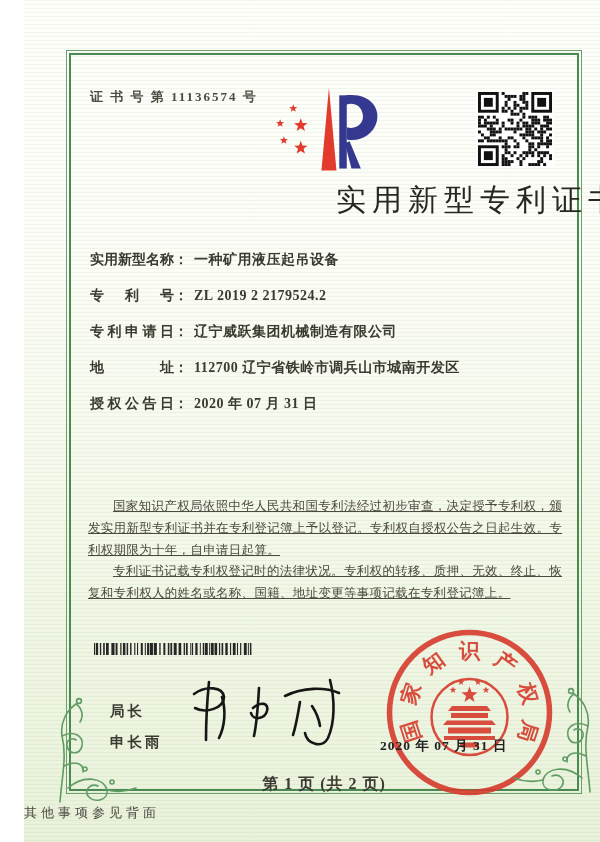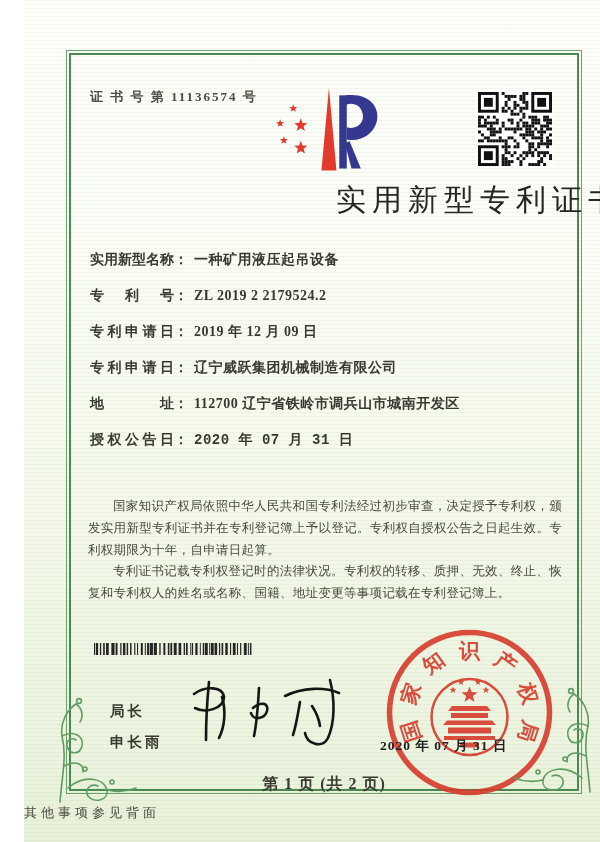--- a/index.html
+++ b/index.html
@@ -17,23 +17,23 @@
            color:#4b4b40;letter-spacing:2px;}
   .logo{position:absolute;left:243px;top:87px;}
   .qr{position:absolute;left:452px;top:90px;}
   .title{position:absolute;left:0;top:180px;width:100%;margin:0;text-align:right;
          font-size:30px;font-weight:normal;color:#262622;letter-spacing:6px;}
   .fields{position:absolute;left:66px;top:251px;width:470px;}
   .frow{height:36px;font-size:14px;font-weight:bold;color:#3a3a30;white-space:nowrap;}
   .flabel{display:inline-block;width:6em;text-align:justify;text-align-last:justify;vertical-align:top;}
   .fcolon{display:inline-block;margin-right:6px;}
   .fvalue{letter-spacing:0.5px;}
-  .frow-split{display:flex;font-family:Liberation Mono, monospace;}
+  .frow-split{display:flex;}
   .fpair2{margin-left:38px;}
-  .paras{position:absolute;left:64px;top:496px;width:474px;color:#4a4a3e;}
+  .paras{position:absolute;left:64px;top:496px;width:474px;color:#4a4a3e;text-decoration:underline;}
   .paras p{margin:0;font-size:12.5px;line-height:1.74;text-indent:2em;text-align:justify;
            letter-spacing:0.3px;}
   .barcode{position:absolute;left:70px;top:643px;}
   .signer{position:absolute;left:86px;top:696px;font-size:14.5px;font-weight:bold;
           color:#3a3a30;letter-spacing:3px;line-height:31px;font-family:Liberation Serif, serif;}
   .signature{position:absolute;left:155px;top:666px;}
   .seal{position:absolute;left:358px;top:625px;opacity:0.9;}
   .seal-date{position:absolute;left:356px;top:737px;font-size:13.5px;font-weight:bold;
              color:#222;letter-spacing:1px;white-space:nowrap;}
   .page-note{position:absolute;left:0;top:774px;width:100%;text-align:center;
@@ -295,23 +295,20 @@
     <h1 class="title">实用新型专利证书</h1>
 
     <div class="fields">
       <div class="frow">
         <span class="flabel">实用新型名称</span><span class="fcolon">：</span><span class="fvalue">一种矿用液压起吊设备</span>
       </div>
       <div class="frow">
         <span class="flabel">专利号</span><span class="fcolon">：</span><span class="fvalue">ZL 2019 2 2179524.2</span>
       </div>
       <div class="frow">
-        <span class="flabel">专利申请日</span><span class="fcolon">：</span><span class="fvalue">2019 年 12 月 09 日</span>
-      </div>
-      <div class="frow">
         <span class="flabel">专利申请日</span><span class="fcolon">：</span><span class="fvalue">辽宁威跃集团机械制造有限公司</span>
       </div>
       <div class="frow">
         <span class="flabel">地址</span><span class="fcolon">：</span><span class="fvalue">112700 辽宁省铁岭市调兵山市城南开发区</span>
       </div>
       <div class="frow frow-split">
         <div class="fpair">
           <span class="flabel">授权公告日</span><span class="fcolon">：</span><span class="fvalue">2020 年 07 月 31 日</span>
         </div>
       </div>

